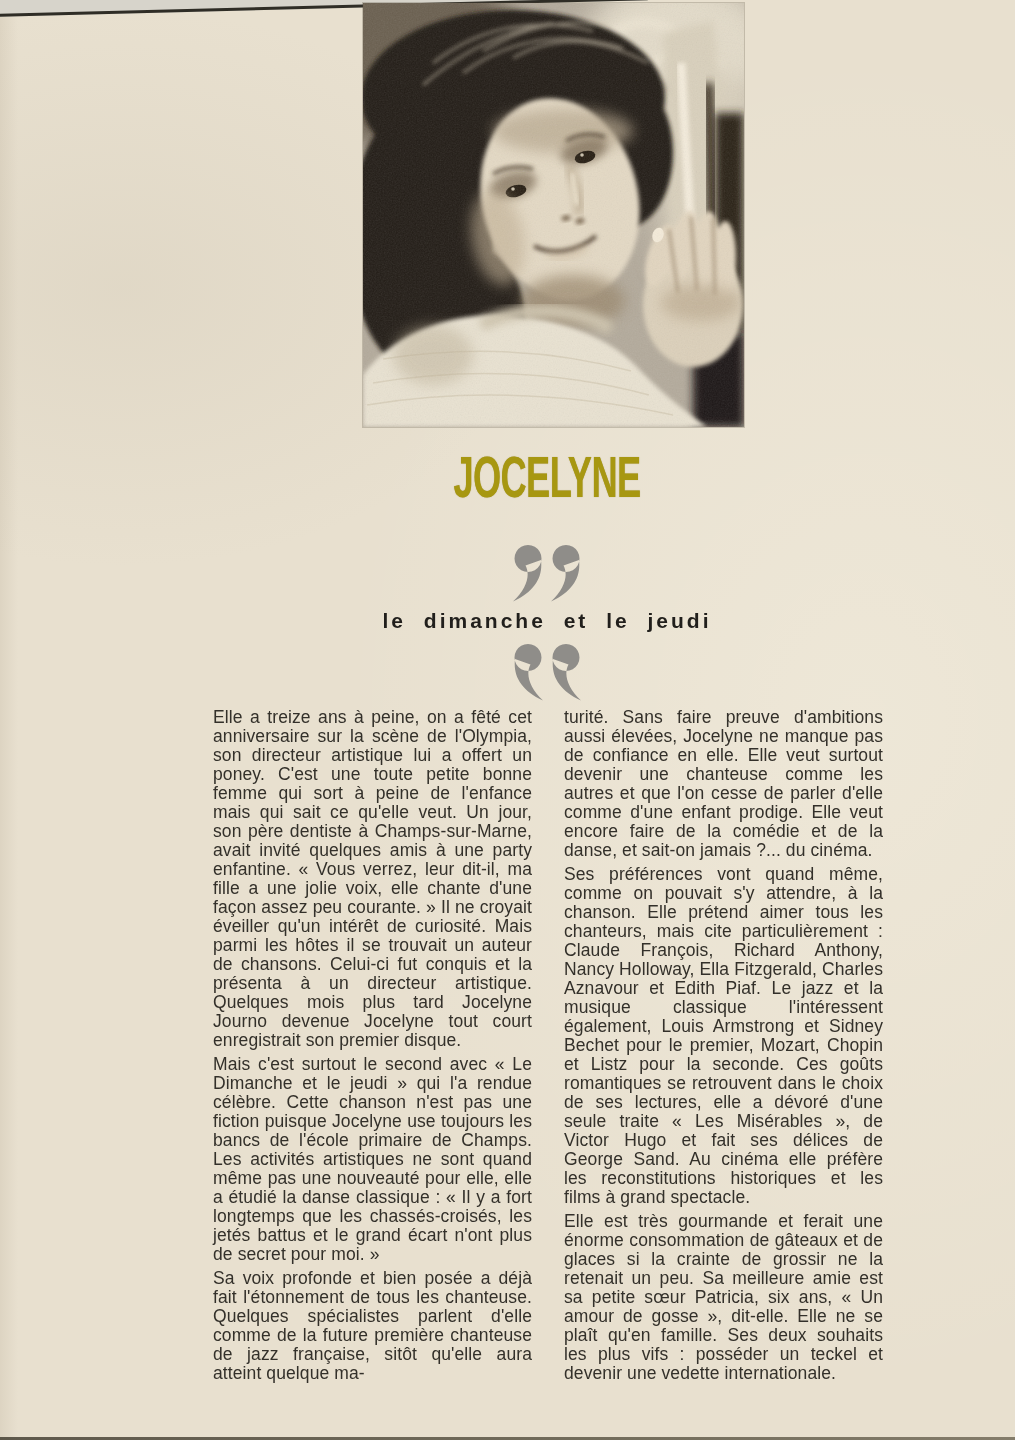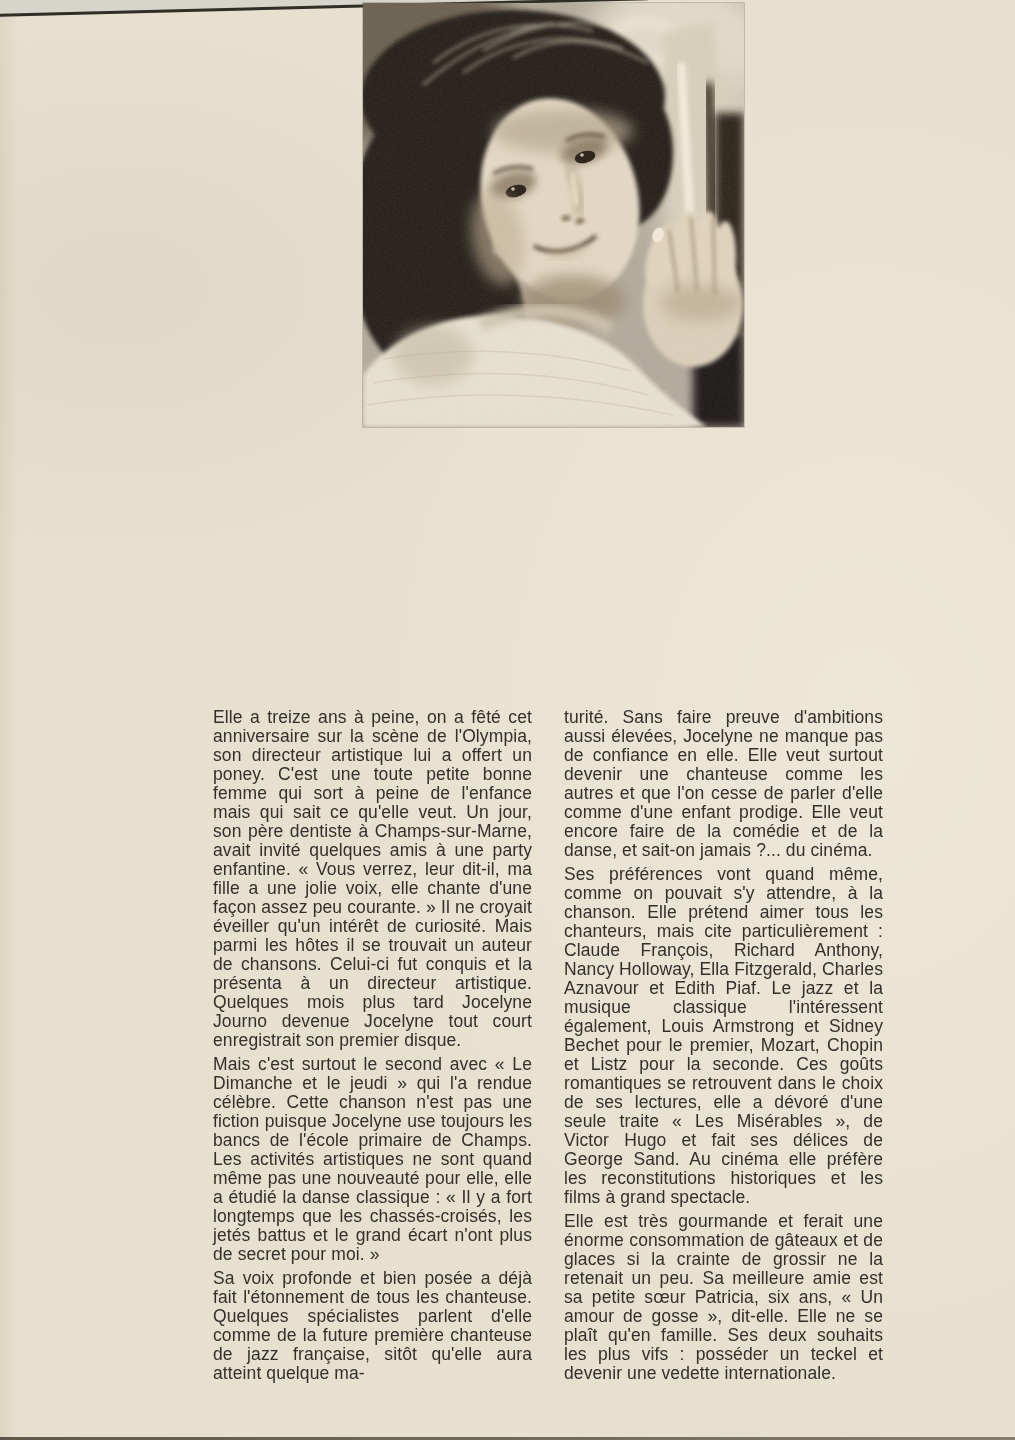--- a/index.html
+++ b/index.html
@@ -175,20 +175,47 @@
         <path d="M20,356 Q150,336 268,368"></path>
         <path d="M10,380 Q150,356 286,392"></path>
         <path d="M4,402 Q150,378 310,412"></path>
       </g>
       <ellipse cx="70" cy="352" rx="40" ry="30" fill="#bdb096" opacity=".5" filter="url(#b7)"></ellipse>
 
       <rect x="0" y="0" width="381" height="424" filter="url(#grain)" opacity=".13"></rect>
     </svg>
   </div>
 
+  <div class="header">
+    <h1 class="title">JOCELYNE</h1>
+
+    <div class="quote quote-open">
+      <svg width="74" height="58" viewBox="0 0 74 58" xmlns="http://www.w3.org/2000/svg">
+        <g fill="#8f8d89">
+          <path d="M18,1 a13.5,13.5 0 1,0 .02,0 Z M31,16 C 33,33 25,47 3,57.5 C 17,44 20.5,31 15.5,21.5 Z"></path>
+          <g transform="translate(38,0)">
+            <path d="M18,1 a13.5,13.5 0 1,0 .02,0 Z M31,16 C 33,33 25,47 3,57.5 C 17,44 20.5,31 15.5,21.5 Z"></path>
+          </g>
+        </g>
+      </svg>
+    </div>
+
+    <div class="subtitle">le dimanche et le jeudi</div>
+
+    <div class="quote quote-close">
+      <svg width="74" height="58" viewBox="0 0 74 58" xmlns="http://www.w3.org/2000/svg">
+        <g fill="#8f8d89" transform="translate(74,0) scale(-1,1)">
+          <path d="M18,1 a13.5,13.5 0 1,0 .02,0 Z M31,16 C 33,33 25,47 3,57.5 C 17,44 20.5,31 15.5,21.5 Z"></path>
+          <g transform="translate(38,0)">
+            <path d="M18,1 a13.5,13.5 0 1,0 .02,0 Z M31,16 C 33,33 25,47 3,57.5 C 17,44 20.5,31 15.5,21.5 Z"></path>
+          </g>
+        </g>
+      </svg>
+    </div>
+  </div>
 
   <div class="article">
     <div class="col">
       <p>Elle a treize ans à peine, on a fêté cet anniversaire sur la scène de l'Olympia, son directeur artistique lui a offert un poney. C'est une toute petite bonne femme qui sort à peine de l'enfance mais qui sait ce qu'elle veut. Un jour, son père dentiste à Champs-sur-Marne, avait invité quelques amis à une party enfantine. « Vous verrez, leur dit-il, ma fille a une jolie voix, elle chante d'une façon assez peu courante. » Il ne croyait éveiller qu'un intérêt de curiosité. Mais parmi les hôtes il se trouvait un auteur de chansons. Celui-ci fut conquis et la présenta à un directeur artistique. Quelques mois plus tard Jocelyne Journo devenue Jocelyne tout court enregistrait son premier disque.</p>
       <p>Mais c'est surtout le second avec « Le Dimanche et le jeudi » qui l'a rendue célèbre. Cette chanson n'est pas une fiction puisque Jocelyne use toujours les bancs de l'école primaire de Champs. Les activités artistiques ne sont quand même pas une nouveauté pour elle, elle a étudié la danse classique : « Il y a fort longtemps que les chassés-croisés, les jetés battus et le grand écart n'ont plus de secret pour moi. »</p>
       <p>Sa voix profonde et bien posée a déjà fait l'étonnement de tous les chanteuse. Quelques spécialistes parlent d'elle comme de la future première chanteuse de jazz française, sitôt qu'elle aura atteint quelque ma-</p>
     </div>
     <div class="col">
       <p>turité. Sans faire preuve d'ambitions aussi élevées, Jocelyne ne manque pas de confiance en elle. Elle veut surtout devenir une chanteuse comme les autres et que l'on cesse de parler d'elle comme d'une enfant prodige. Elle veut encore faire de la comédie et de la danse, et sait-on jamais ?... du cinéma.</p>
       <p>Ses préférences vont quand même, comme on pouvait s'y attendre, à la chanson. Elle prétend aimer tous les chanteurs, mais cite particulièrement : Claude François, Richard Anthony, Nancy Holloway, Ella Fitzgerald, Charles Aznavour et Edith Piaf. Le jazz et la musique classique l'intéressent également, Louis Armstrong et Sidney Bechet pour le premier, Mozart, Chopin et Listz pour la seconde. Ces goûts romantiques se retrouvent dans le choix de ses lectures, elle a dévoré d'une seule traite « Les Misérables », de Victor Hugo et fait ses délices de George Sand. Au cinéma elle préfère les reconstitutions historiques et les films à grand spectacle.</p>

